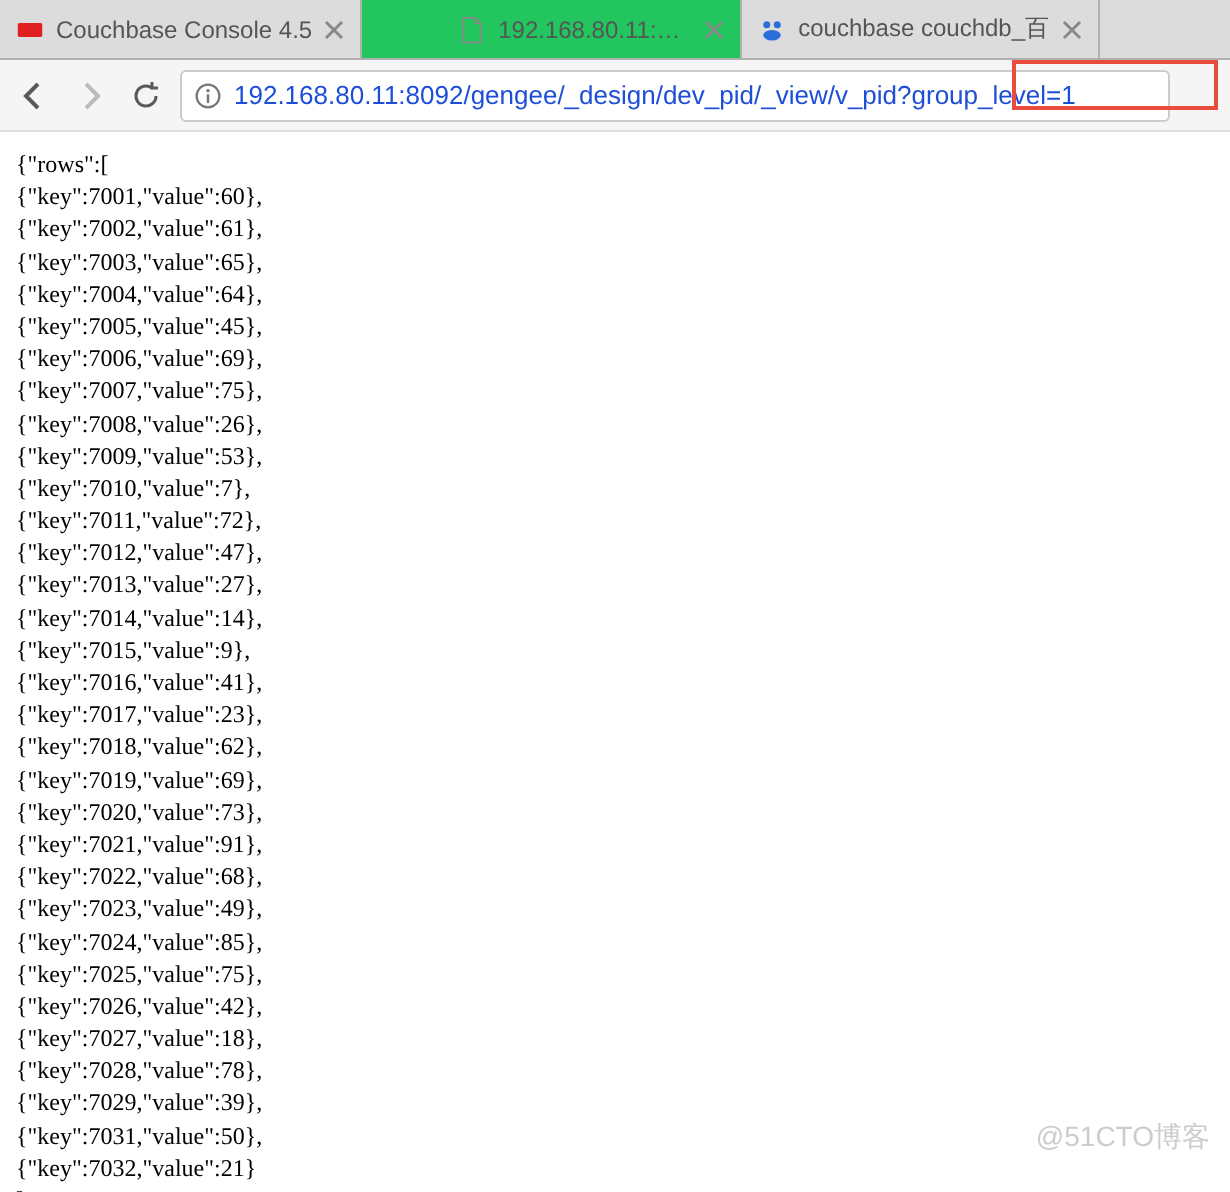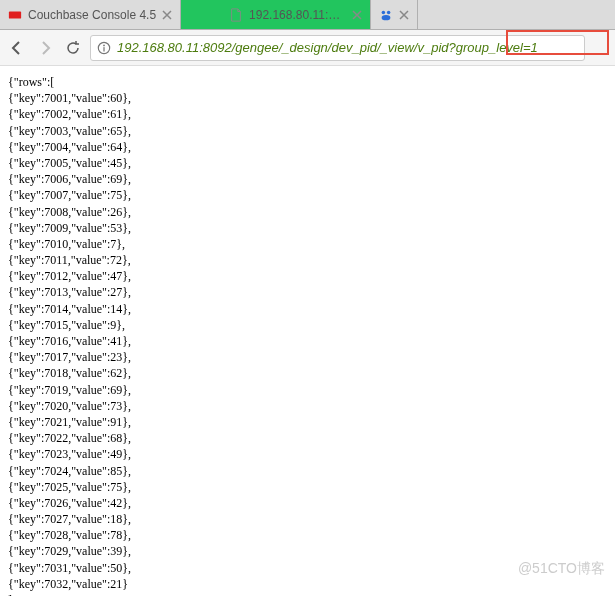--- a/index.html
+++ b/index.html
@@ -9,21 +9,21 @@
     .tab { display: flex; align-items: center; padding: 0 8px; gap: 6px; border-right: 1px solid #b0b0b0; font-size: 12px; color: #555; cursor: pointer; max-width: 190px; overflow: hidden; white-space: nowrap; }
     .tab.active { background: #22c55e; padding-left: 48px; }
     .tab-icon { width: 14px; height: 14px; flex-shrink: 0; }
     .tab-title { overflow: hidden; text-overflow: ellipsis; flex: 1; }
     .tab-close { width: 10px; height: 10px; flex-shrink: 0; color: #888; }
     
     .nav-bar { display: flex; align-items: center; height: 36px; background: #f5f5f5; border-bottom: 1px solid #ddd; padding: 0 6px; gap: 6px; }
     .nav-btn { width: 22px; height: 22px; display: flex; align-items: center; justify-content: center; cursor: pointer; color: #5a5a5a; }
     .url-bar { flex: 1; display: flex; align-items: center; height: 26px; background: #fff; border: 1px solid #ccc; border-radius: 3px; padding: 0 6px; gap: 6px; font-size: 13px; overflow: hidden; }
     .url-info-icon { width: 14px; height: 14px; flex-shrink: 0; }
-    .url-text { white-space: nowrap; overflow: hidden; color: #4d7c0f; flex: 1; font-style: italic; }
+    .url-text { white-space: nowrap; overflow: hidden; color: #1d4ed8; flex: 1; }
     .highlight-box { position: absolute; top: 30px; left: 506px; width: 103px; height: 25px; border: 2px solid #e74c3c; pointer-events: none; }
     
     .content { padding: 8px; font-family: SimSun, "Songti SC", serif; font-size: 12px; line-height: 1.35; white-space: pre; color: #000; }
     
     .watermark { position: absolute; bottom: 18px; right: 10px; font-size: 14px; color: #ccc; font-family: "Microsoft YaHei", sans-serif; }
   </style>
 </head>
 <body>
 
 <div class="tab-bar">
@@ -45,20 +45,21 @@
     <svg class="tab-close" viewBox="0 0 10 10">
         <path d="M1 1 L9 9 M9 1 L1 9" stroke="currentColor" stroke-width="1.5"></path>
       </svg>
   </div>
   <div class="tab">
     <svg class="tab-icon" viewBox="0 0 16 16">
         <circle cx="5" cy="5" r="2" fill="#2b6ed9"></circle>
         <circle cx="11" cy="5" r="2" fill="#2b6ed9"></circle>
         <ellipse cx="8" cy="11" rx="5" ry="3" fill="#2b6ed9"></ellipse>
       </svg>
+    <span class="tab-title">couchbase couchdb_百</span>
     <svg class="tab-close" viewBox="0 0 10 10">
         <path d="M1 1 L9 9 M9 1 L1 9" stroke="currentColor" stroke-width="1.5"></path>
       </svg>
   </div>
 </div>
 
 <div class="nav-bar">
   <div class="nav-btn">
     <svg width="16" height="16" viewBox="0 0 16 16">
         <path d="M10 2 L4 8 L10 14" fill="none" stroke="currentColor" stroke-width="2"></path>

